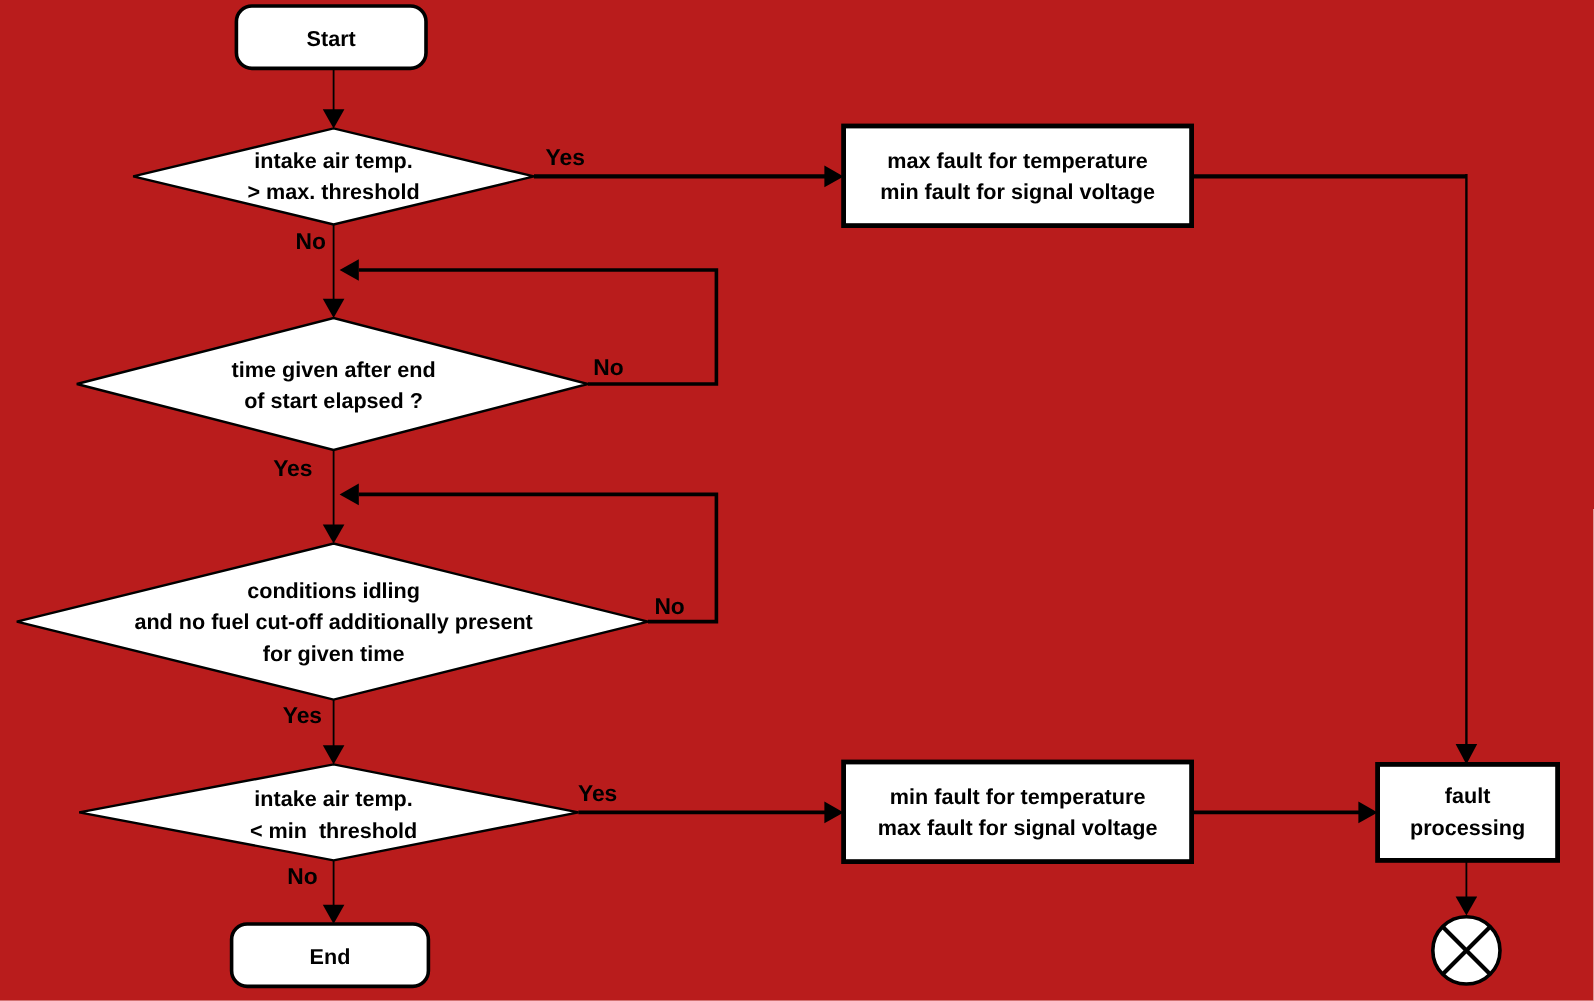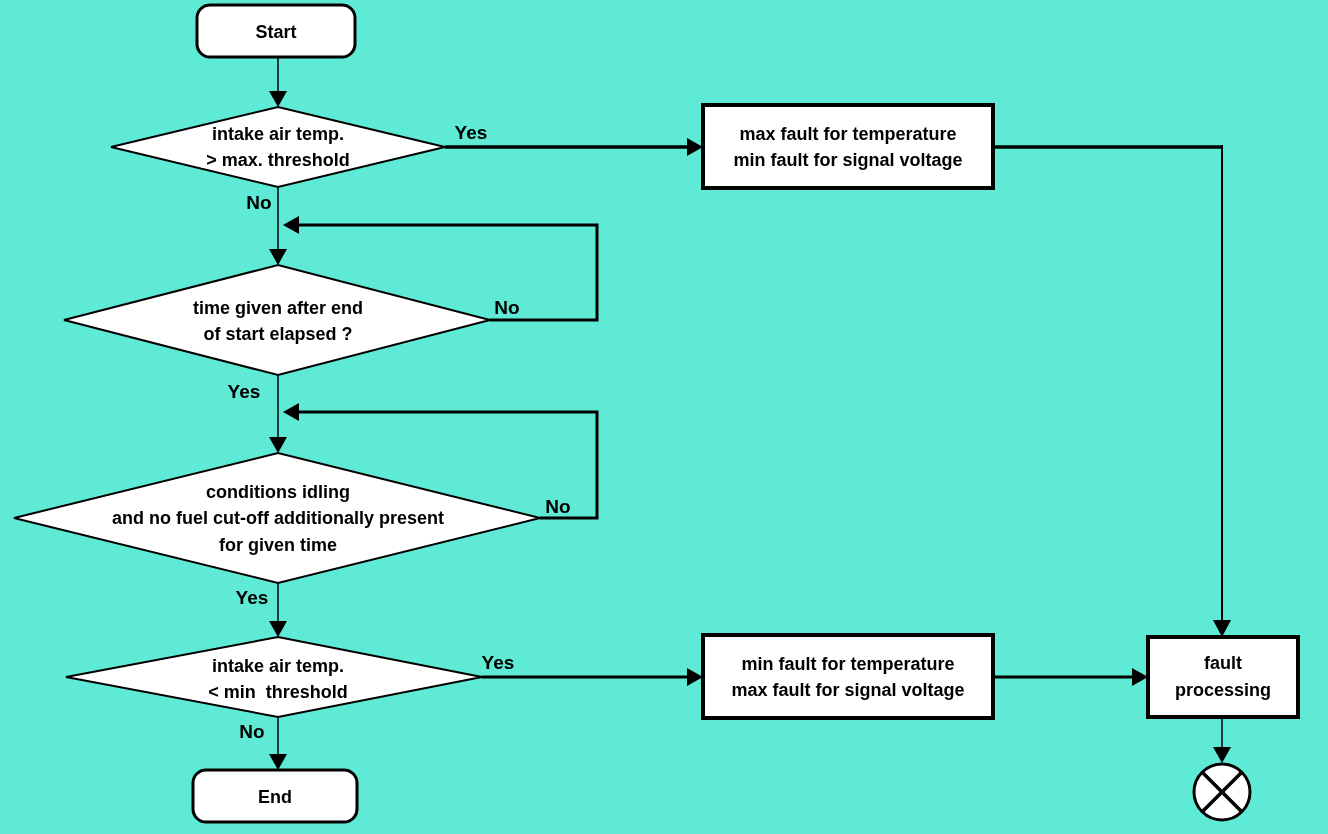--- a/index.html
+++ b/index.html
@@ -4,21 +4,21 @@
 <style>
   html, body {
     margin: 0;
     padding: 0;
     background: #ffffff;
   }
   .canvas {
     position: relative;
     width: 1328px;
     height: 834px;
-    background: #5eead4;
+    background: #b91c1c;
     overflow: hidden;
   }
   svg {
     display: block;
   }
   svg text {
     font-family: "Liberation Sans", sans-serif;
     font-weight: bold;
     fill: #000000;
     white-space: pre;

